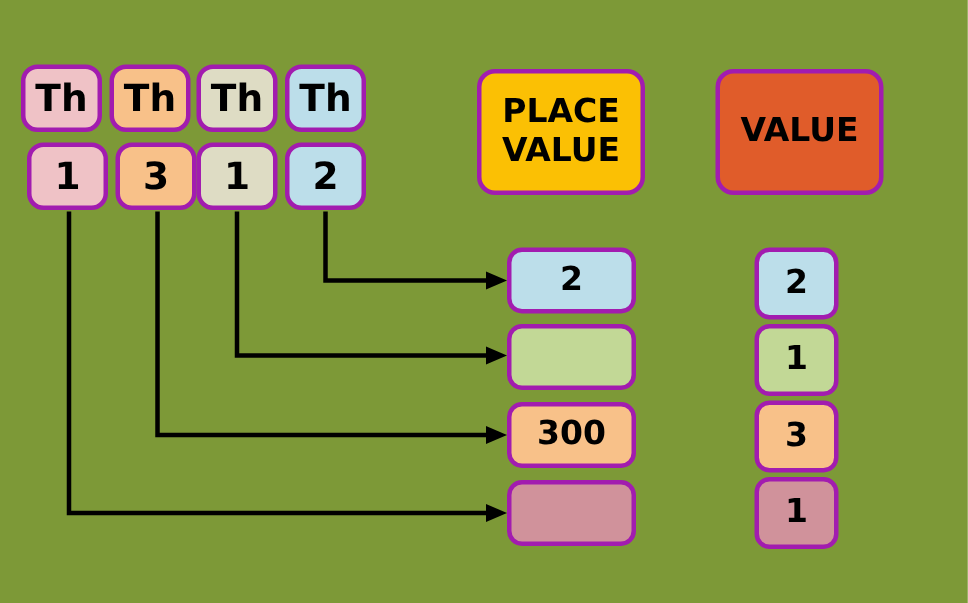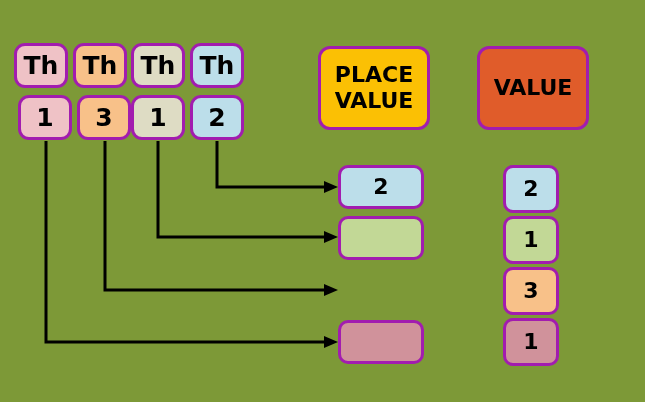--- a/index.html
+++ b/index.html
@@ -127,20 +127,23 @@
   <div class="card header-card" style="left: 477px; top: 46px; background: rgb(224, 92, 42);">
     <span>VALUE</span>
   </div>
 
   <div class="card pv-card" style="left: 338px; top: 165px; background: rgb(188, 222, 234);">
     <span>2</span>
   </div>
   <div class="card pv-card" style="left: 338px; top: 216px; background: rgb(194, 216, 150);">
     <span></span>
   </div>
+  <div class="card pv-card" style="left: 338px; top: 268px; background: rgb(248, 193, 137);">
+    <span>300</span>
+  </div>
   <div class="card pv-card" style="left: 338px; top: 320px; background: rgb(208, 146, 155);">
     <span></span>
   </div>
 
   <div class="card fv-card" style="left: 503px; top: 165px; background: rgb(188, 222, 234);">
     <span>2</span>
   </div>
   <div class="card fv-card" style="left: 503px; top: 216px; background: rgb(194, 216, 150);">
     <span>1</span>
   </div>

